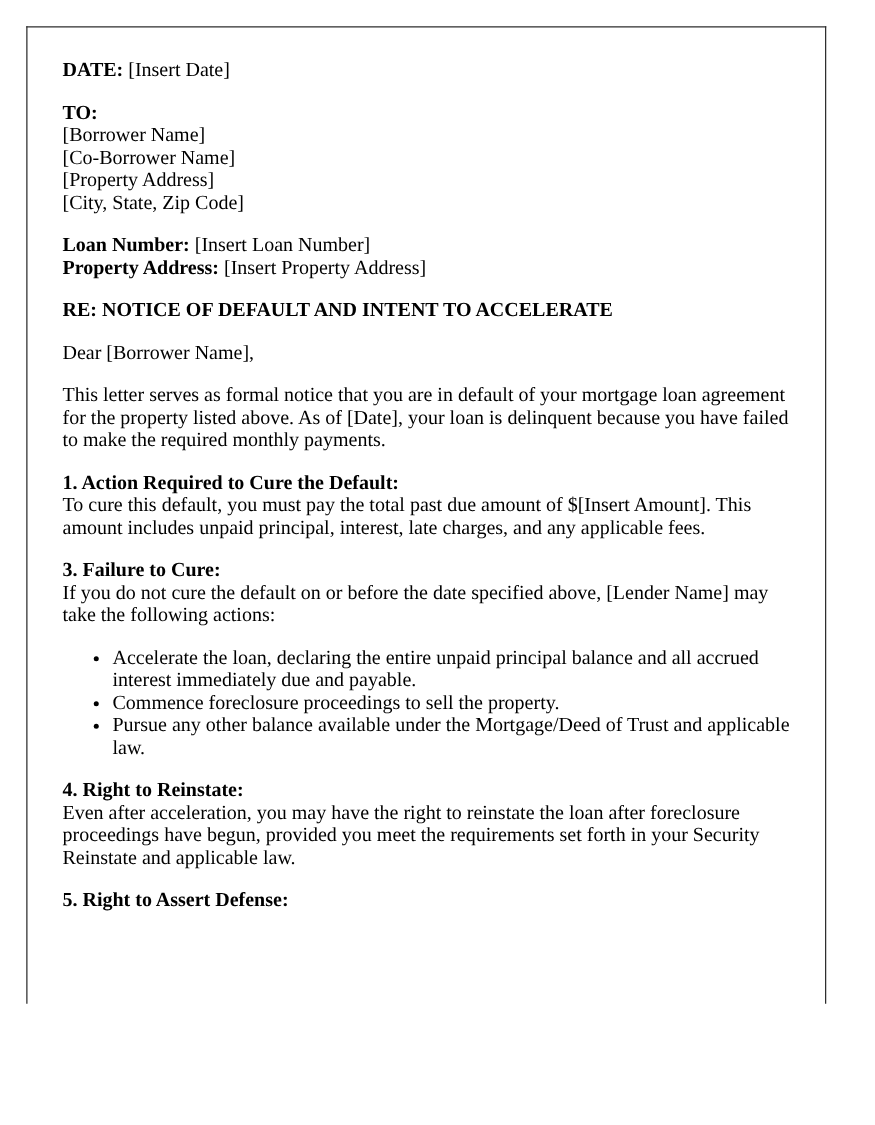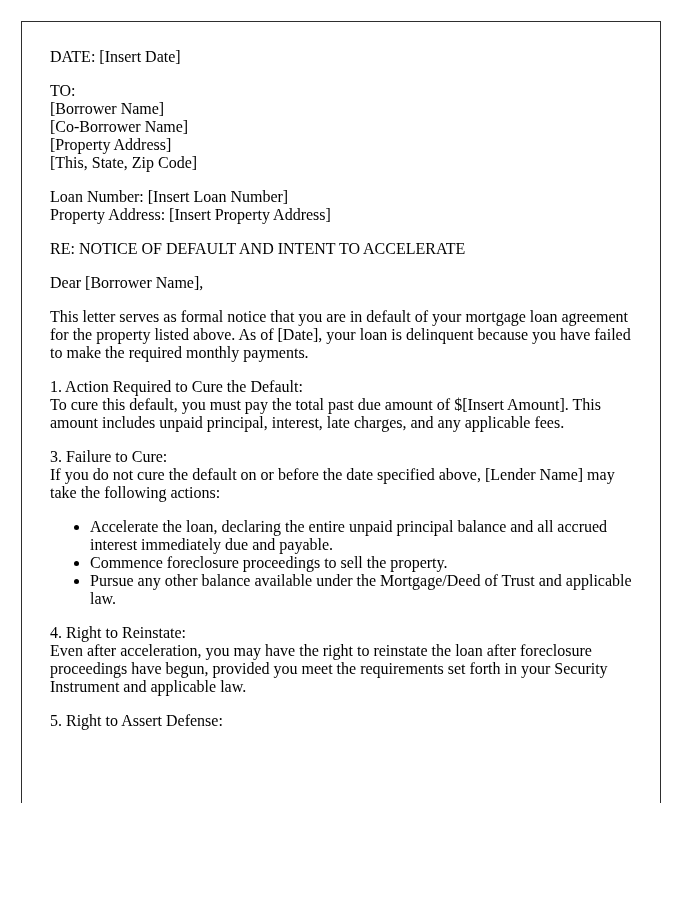--- a/index.html
+++ b/index.html
@@ -16,36 +16,36 @@
     position: absolute;
     left: 21px; top: 21px;
     width: 640px; height: 782px;
     border: 1px solid #2e2e2e;
     border-bottom: none;
     padding: 10px 27px 0 28px;
     overflow: hidden;
     background: #ffffff;
   }
   .letter-box p { margin: 16px 0; }
-  .letter-box b { font-weight: normal; }
+  .letter-box b { font-weight: bold; }
   ul.bullets { margin: 16px 0; padding-left: 40px; }
   ul.bullets li { margin: 0; }
 </style>
 </head>
 <body>
 
 <div class="letter-box">
 
   <p><b>DATE:</b> <span>[Insert Date]</span></p>
 
   <p><b>TO:</b><br>
     <span>[Borrower Name]</span><br>
     <span>[Co-Borrower Name]</span><br>
     <span>[Property Address]</span><br>
-    <span>[This, State, Zip Code]</span></p>
+    <span>[City, State, Zip Code]</span></p>
 
   <p><b>Loan Number:</b> <span>[Insert Loan Number]</span><br>
     <b>Property Address:</b> <span>[Insert Property Address]</span></p>
 
   <p><b>RE: NOTICE OF DEFAULT AND INTENT TO ACCELERATE</b></p>
 
   <p>Dear [Borrower Name],</p>
 
   <p>This letter serves as formal notice that you are in default of your mortgage loan agreement for the property listed above. As of [Date], your loan is delinquent because you have failed to make the required monthly payments.</p>
 
@@ -56,17 +56,17 @@
   <p class="section"><b>3. Failure to Cure:</b><br>
     <span>If you do not cure the default on or before the date specified above, [Lender Name] may take the following actions:</span></p>
 
   <ul class="bullets">
     <li>Accelerate the loan, declaring the entire unpaid principal balance and all accrued interest immediately due and payable.</li>
     <li>Commence foreclosure proceedings to sell the property.</li>
     <li>Pursue any other balance available under the Mortgage/Deed of Trust and applicable law.</li>
   </ul>
 
   <p class="section"><b>4. Right to Reinstate:</b><br>
-    <span>Even after acceleration, you may have the right to reinstate the loan after foreclosure proceedings have begun, provided you meet the requirements set forth in your Security Instrument and applicable law.</span></p>
+    <span>Even after acceleration, you may have the right to reinstate the loan after foreclosure proceedings have begun, provided you meet the requirements set forth in your Security Reinstate and applicable law.</span></p>
 
   <p class="section"><b>5. Right to Assert Defense:</b></p>
 
 </div>
 
 </body></html>

